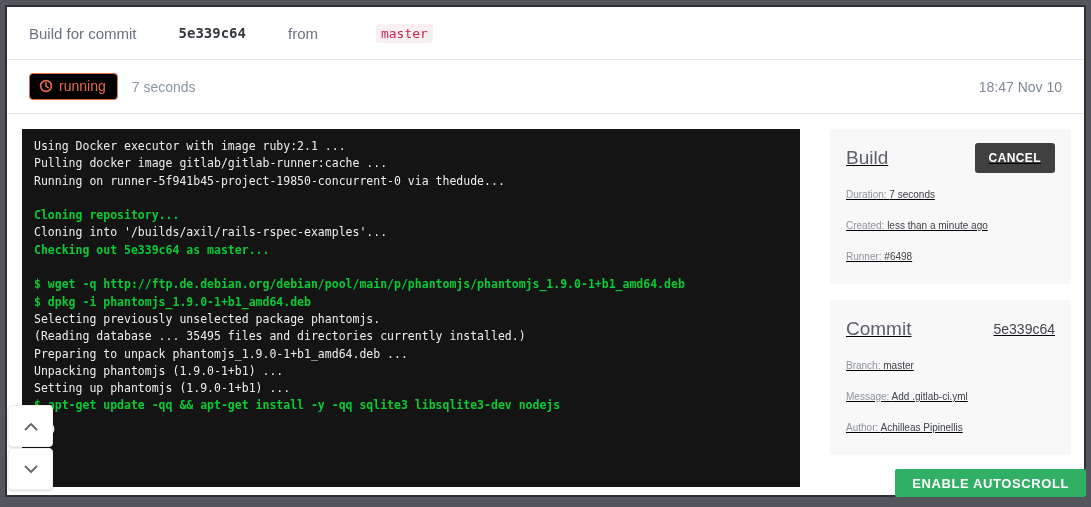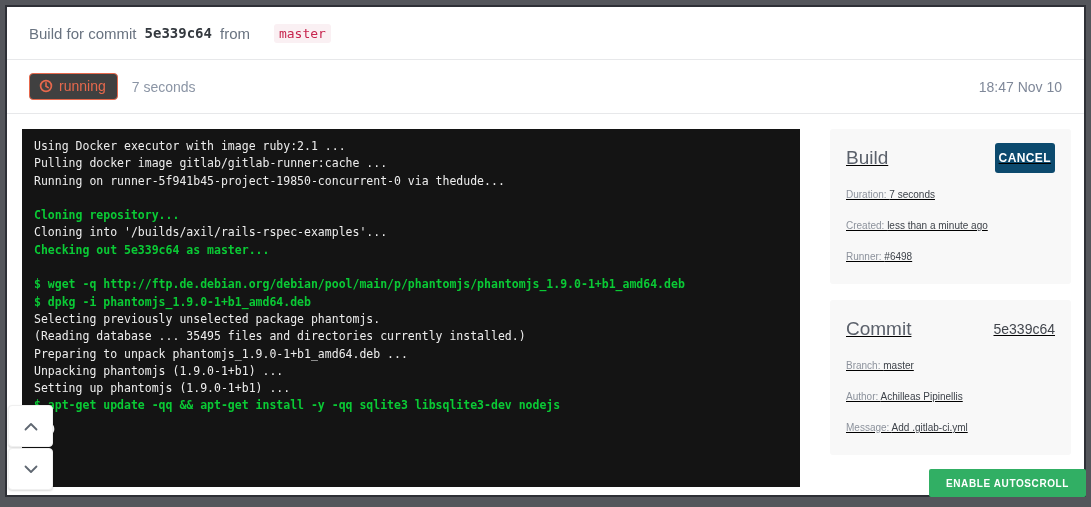--- a/index.html
+++ b/index.html
@@ -19,20 +19,21 @@
   }
 
   
   .page-header {
     height: 53px;
     display: flex; align-items: center;
     padding: 0 22px;
     border-bottom: 1px solid #e7e8ea;
     font-size: 15px;
     color: #697380;
+    gap: 34px;
   }
   .page-header .sha {
     font-family: "DejaVu Sans Mono", "Liberation Mono", monospace;
     font-weight: bold;
     color: #34393f;
     font-size: 14px;
     margin: 0 8px;
     text-decoration: none;
     cursor: pointer;
   }
@@ -51,21 +52,21 @@
   .status-bar {
     height: 54px;
     display: flex; align-items: center;
     padding: 0 22px;
     border-bottom: 1px solid #e7e8ea;
   }
   .status-badge {
     display: inline-flex; align-items: center; gap: 6px;
     border: 1px solid #e7684c;
     color: #e7684c;
-    background: #404040;
+    background: #000000;
     border-radius: 4px;
     padding: 4px 11px 5px 9px;
     font-size: 14px;
   }
   .status-badge svg { display: block; }
   .status-elapsed { margin-left: 14px; color: #8b95a5; font-size: 14px; }
   .status-time { margin-left: auto; color: #7f8899; font-size: 14px; text-align: center; }
 
   
   .content {
@@ -108,29 +109,29 @@
     font-size: 19px;
     font-weight: normal;
     color: #5b616b;
   }
   .panel-sha {
     font-size: 14px;
     color: #42464d;
     cursor: pointer;
   }
   .btn-cancel {
-    background: #0c4a6e;
+    background: #404040;
     color: #fff;
     border: none;
     border-radius: 3px;
     font-family: inherit;
     font-size: 12px;
     font-weight: bold;
     letter-spacing: 0.4px;
-    padding: 8px 4px;
+    padding: 8px 14px;
     cursor: pointer;
   }
   .info-row { margin-top: 12px; font-size: 10px; line-height: 19px; }
   .info-row .lbl { color: #8c929c; }
   .info-row .val { color: #3e434a; }
 
   
   .scrollbtn {
     position: absolute;
     left: 1px;
@@ -147,21 +148,21 @@
   .scrollbtn.down { top: 441px; }
   .autoscroll {
     position: absolute;
     right: -2px; bottom: -2px;
     height: 28px;
     background: #31af64;
     color: #fff;
     border: none;
     border-radius: 2px;
     font-family: inherit;
-    font-size: 10px;
+    font-size: 13px;
     font-weight: bold;
     letter-spacing: 0.6px;
     padding: 0 17px;
     cursor: pointer;
   }
 </style>
 </head>
 <body>
 
 <div class="frame">
@@ -230,22 +231,22 @@
             </div>
         </section>
 
         <section class="panel">
           <div class="panel-head">
             <h2 class="panel-title">Commit</h2>
             <span class="panel-sha">5e339c64</span>
           </div>
           <div>
               <div class="info-row"><span class="lbl">Branch: </span><span class="val">master</span></div>
+              <div class="info-row"><span class="lbl">Message: </span><span class="val">Add .gitlab-ci.yml</span></div>
               <div class="info-row"><span class="lbl">Author: </span><span class="val">Achilleas Pipinellis</span></div>
-              <div class="info-row"><span class="lbl">Message: </span><span class="val">Add .gitlab-ci.yml</span></div>
             </div>
         </section>
 
       </aside>
     </div>
 
     <button class="scrollbtn up">
       <span>
         <svg width="14" height="9" viewBox="0 0 14 9">
             <polyline points="1.5,7.5 7,2 12.5,7.5" fill="none" stroke="#5f6771" stroke-width="1.8" stroke-linecap="round" stroke-linejoin="round"></polyline>

